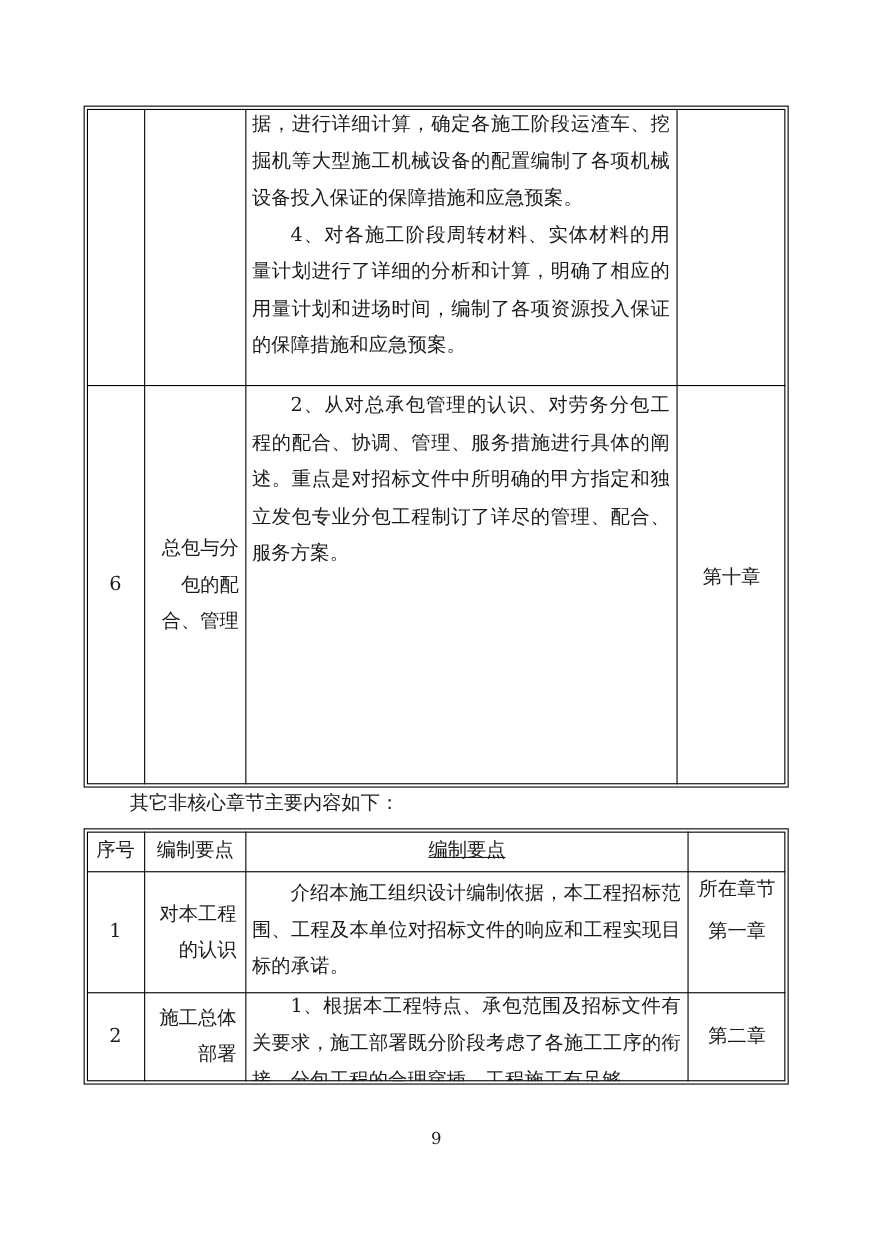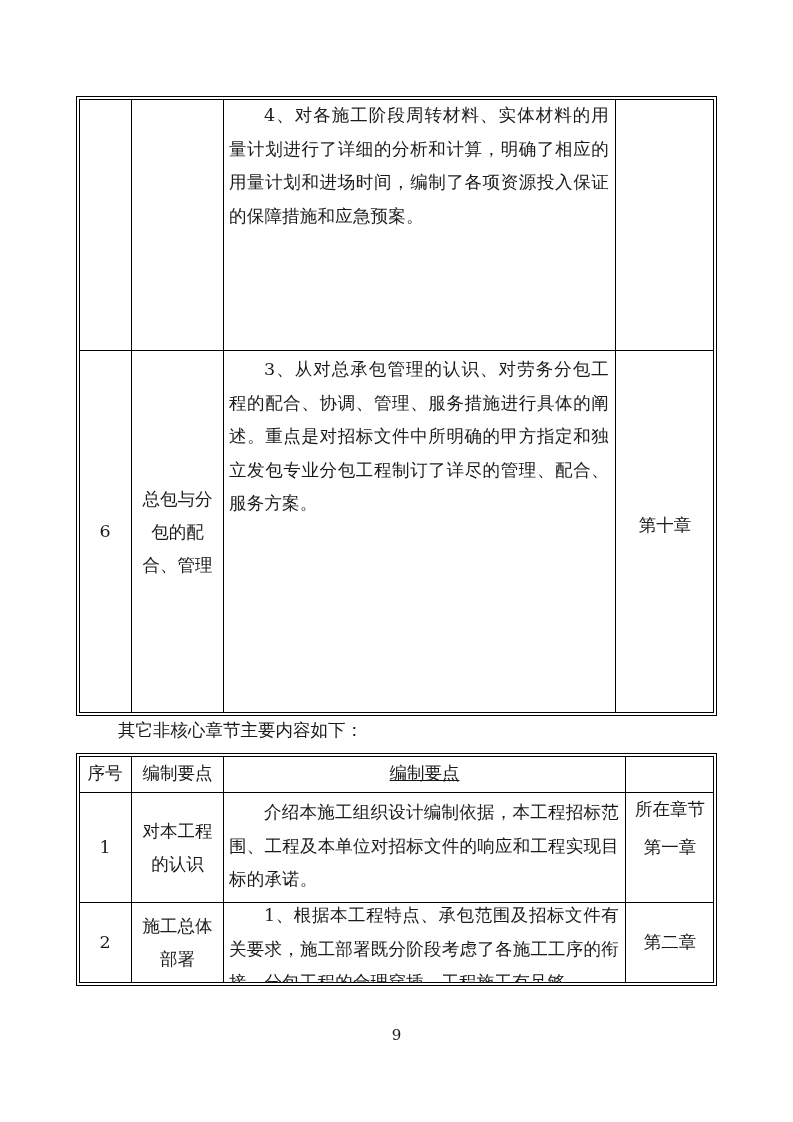--- a/index.html
+++ b/index.html
@@ -8,46 +8,47 @@
   
   .frame { position:absolute; border:1px solid #000; box-sizing:border-box; }
   .frame::after { content:""; position:absolute; left:2px; top:2px; right:2px; bottom:2px; border:1px solid #000; }
   .vline { position:absolute; width:1px; background:#000; }
   .hline { position:absolute; height:1px; background:#000; }
   .cell { position:absolute; box-sizing:border-box; font-size:17.5px; line-height:33.5px; }
   .center { display:flex; align-items:center; justify-content:center; text-align:center; }
   .para { text-indent:2em; margin:0; text-align:justify; letter-spacing:0.2px; }
   .para.noindent { text-indent:0; }
   .col-text { padding:0 6px 0 5px; }
-  .small-title { line-height:33px; }
+  .small-title { line-height:33px;text-align:right; }
   .intro { position:absolute; left:118px; top:716px; font-size:17.5px; line-height:28px; }
   .page-num { position:absolute; left:0; width:793px; text-align:center; top:1026px; font-size:15px; }
 </style>
 </head>
 <body>
 
 <div>
   <div class="frame" style="left:76px; top:96px; width:641px; height:620px;"></div>
 
   <div class="vline" style="left:131px; top:99px; height:614px;"></div>
   <div class="vline" style="left:223px; top:99px; height:614px;"></div>
   <div class="vline" style="left:615px; top:99px; height:614px;"></div>
 
   <div class="hline" style="left:79px; top:350px; width:635px;"></div>
 
   <div class="cell col-text" style="left:224px; top:99px; width:391px;">
+    <p class="para noindent" style="margin-top:-2px;">据，进行详细计算，确定各施工阶段运渣车、挖掘机等大型施工机械设备的配置编制了各项机械设备投入保证的保障措施和应急预案。</p>
     <p class="para">4、对各施工阶段周转材料、实体材料的用量计划进行了详细的分析和计算，明确了相应的用量计划和进场时间，编制了各项资源投入保证的保障措施和应急预案。</p>
   </div>
 
   <div class="cell center" style="left:79px; top:351px; width:52px; height:362px;">6</div>
   <div class="cell center small-title" style="left:132px; top:351px; width:91px; height:362px; padding:0 6px;">
     <span>总包与分包的配合、管理</span>
   </div>
   <div class="cell col-text" style="left:224px; top:353px; width:391px;">
-    <p class="para">3、从对总承包管理的认识、对劳务分包工程的配合、协调、管理、服务措施进行具体的阐述。重点是对招标文件中所明确的甲方指定和独立发包专业分包工程制订了详尽的管理、配合、服务方案。</p>
+    <p class="para">2、从对总承包管理的认识、对劳务分包工程的配合、协调、管理、服务措施进行具体的阐述。重点是对招标文件中所明确的甲方指定和独立发包专业分包工程制订了详尽的管理、配合、服务方案。</p>
   </div>
   <div class="cell center" style="left:616px; top:351px; width:98px; height:350px;">第十章</div>
 </div>
 
 <div class="intro">其它非核心章节主要内容如下：</div>
 
 <div>
   <div class="frame" style="left:76px; top:753px; width:641px; height:233px;"></div>
   <div class="vline" style="left:131px; top:756px; height:227px;"></div>
   <div class="vline" style="left:223px; top:756px; height:227px;"></div>

